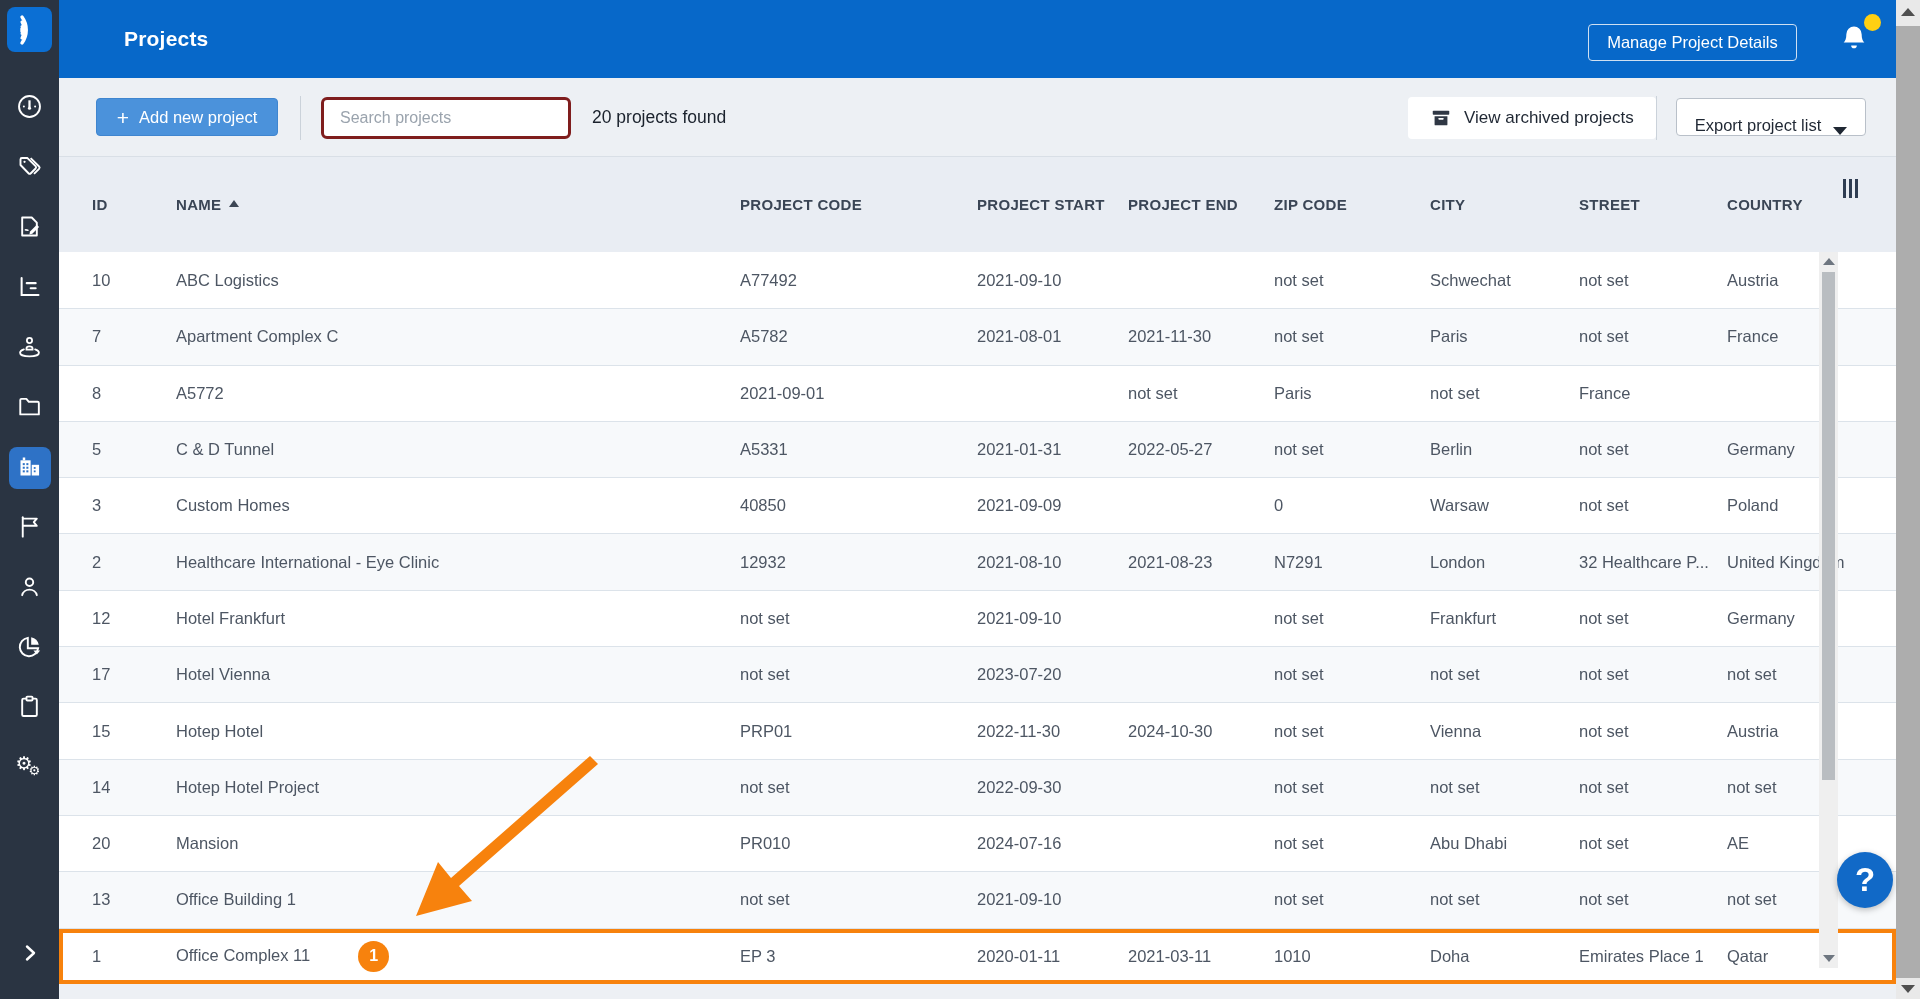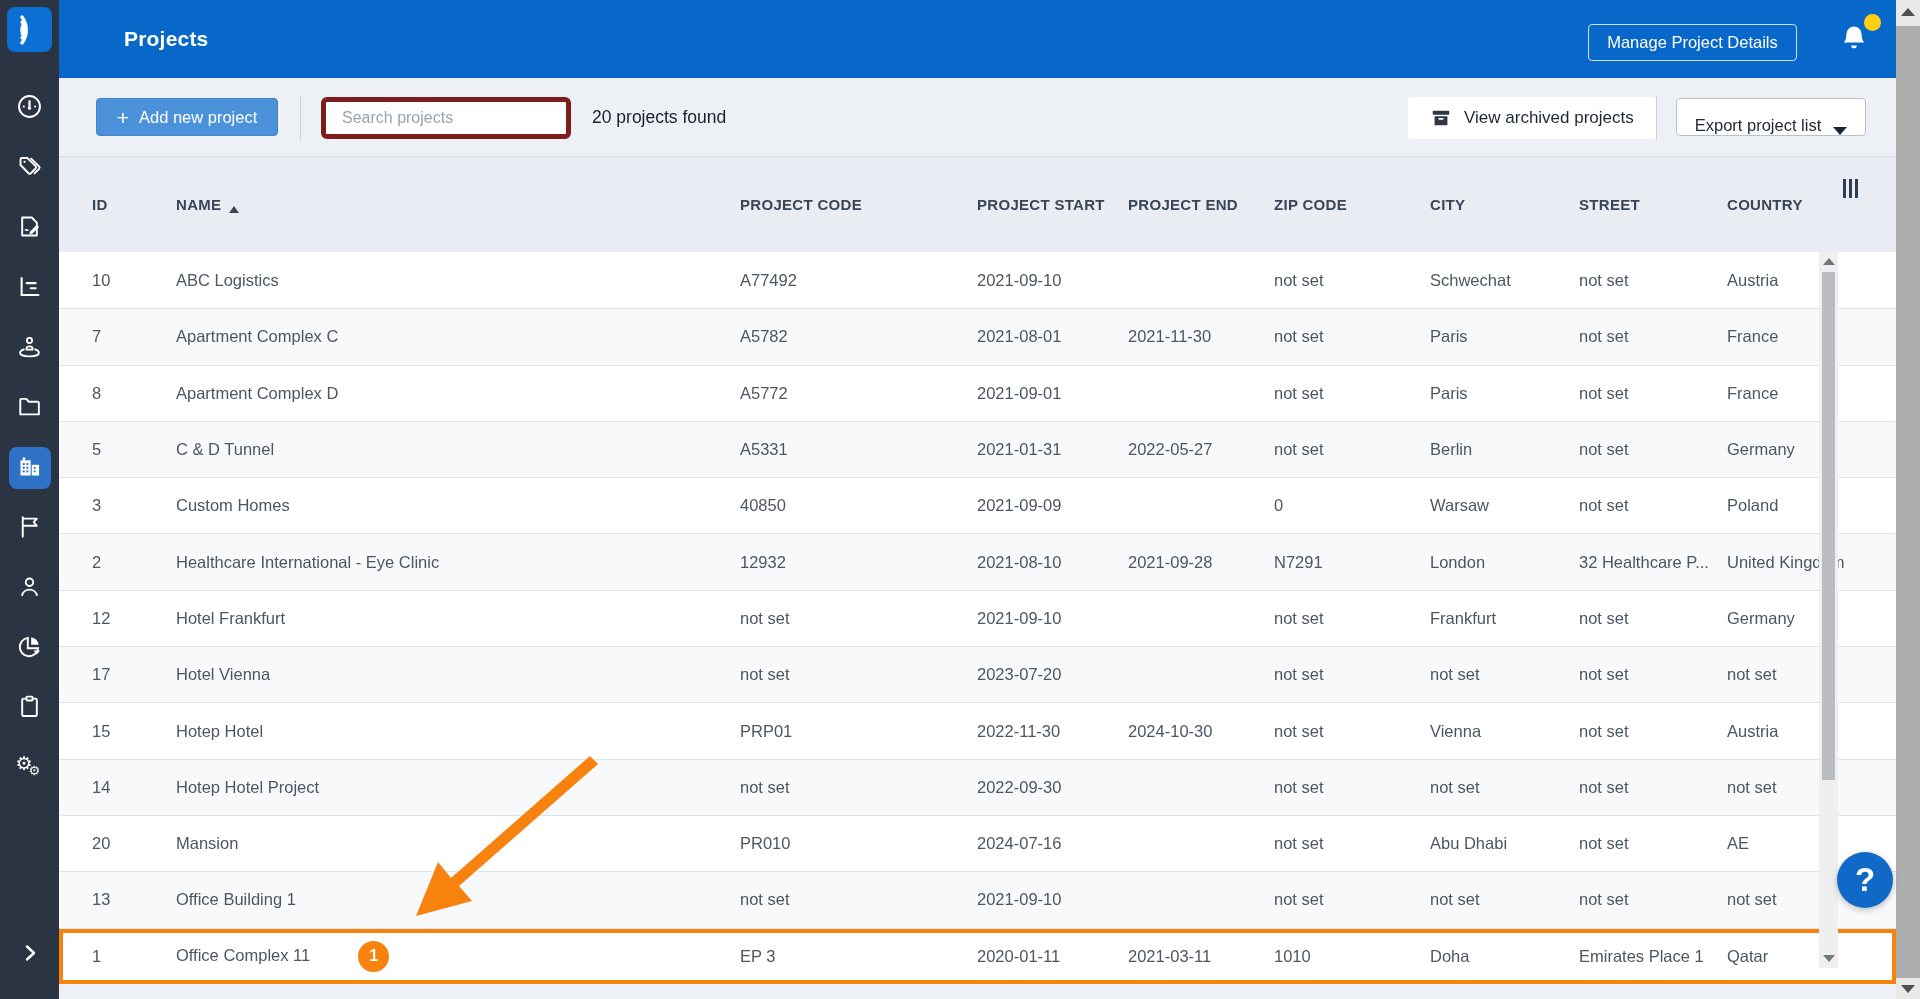--- a/index.html
+++ b/index.html
@@ -23,33 +23,33 @@
   .topbar h1 { position:absolute; left:37px; top:50%; transform:translateY(-50%); color:#fff; font-size:21px; letter-spacing:.2px;margin-left:28px; }
   .manage-btn { position:absolute; left:1529px; top:24px; width:209px; height:37px; background:transparent; border:1px solid #cfe0f2; border-radius:4px; color:#fff; font-size:16.5px; font-family:"Liberation Sans",sans-serif; cursor:pointer; }
   .bell-wrap { position:absolute; left:1776px; top:14px; width:46px; height:46px; }
   .bell-dot { position:absolute; right:0; top:0; width:17px; height:17px; border-radius:50%; background:#FFD012; }
 
   
   .toolbar { position:absolute; left:59px; top:78px; width:1837px; height:79px; background:#EDF0F4; border-bottom:1px solid #D9DFE6; }
   .add-btn { position:absolute; left:37px; top:20px; width:182px; height:38px; background:#4B92DB; border:1px solid #3F85CF; border-radius:4px; color:#fff; font-size:16.5px; font-family:"Liberation Sans",sans-serif; cursor:pointer; display:flex; align-items:center; justify-content:center; gap:10px; }
   .add-btn .plus { font-size:21px; font-weight:400; line-height:1; }
   .tb-divider { position:absolute; top:18px; width:1px; height:44px; background:#CBD2DA; }
-  .search-input { position:absolute; left:262px; top:19px; width:250px; height:42px; border:5px solid #7f1d1d; border-radius:6px; padding:0 16px; font-size:16px; font-family:"Liberation Sans",sans-serif; color:#333; background:#fff; }
+  .search-input { position:absolute; left:262px; top:19px; width:250px; height:42px; border:3px solid #7f1d1d; border-radius:6px; padding:0 16px; font-size:16px; font-family:"Liberation Sans",sans-serif; color:#333; background:#fff; }
   .search-input::placeholder { color:#9AA3AD; }
   .results { position:absolute; left:533px; top:50%; transform:translateY(-50%); font-size:17.5px; color:#1A212C; }
   .archived-btn { position:absolute; left:1349px; top:19px; height:42px; padding:0 22px; background:#fff; border:none; border-radius:4px; font-size:17px; color:#1F2733; font-family:"Liberation Sans",sans-serif; cursor:pointer; display:flex; align-items:center; gap:12px; }
   .export-btn { position:absolute; left:1617px; top:20px; width:190px; height:38px; background:#fff; border:1px solid #B9C0C9; border-radius:4px; font-size:16.5px; color:#1F2733; font-family:"Liberation Sans",sans-serif; cursor:pointer; display:flex; align-items:flex-end; justify-content:center; gap:12px; }
   .caret-down { width:0; height:0; border-left:7px solid transparent; border-right:7px solid transparent; border-top:8px solid #1F2733; }
 
   
   .table-area { position:absolute; left:59px; top:157px; width:1837px; height:827px; background:#fff; }
   .thead { position:relative; height:95px; background:#E9EDF3; }
   .thead-row, .tr { display:grid; grid-template-columns:84px 564px 237px 151px 146px 156px 149px 148px 1fr; padding-left:19px; padding-right:42px; }
   .thead-row { height:95px; align-items:center; }
-  .th { display:flex; align-items:flex-end; gap:8px; padding-left:14px; font-size:15px; font-weight:bold; color:#3A4555; letter-spacing:.3px; cursor:pointer; }
+  .th { display:flex; align-items:center; gap:8px; padding-left:14px; font-size:15px; font-weight:bold; color:#3A4555; letter-spacing:.3px; cursor:pointer; }
   .sort-arrow { width:0; height:0; border-left:5px solid transparent; border-right:5px solid transparent; border-bottom:7px solid #3C4654; margin-top:-2px; }
   .cols-icon { position:absolute; right:38px; top:22px; display:flex; gap:3px; cursor:pointer; }
   .cols-icon i { display:block; width:3px; height:19px; background:#2F3D52; }
   .tbody { position:relative; }
   .tr { height:56.3px; align-items:center; background:#fff; border-top:1px solid #DCE3EA; cursor:pointer; }
   .tr:first-child { border-top:none; }
   .tr.alt { background:#F7F9FB; }
   .tr.hl { background:#fff; box-shadow:inset 0 0 0 4px #F7820D; }
   .td { padding-left:14px; font-size:16.5px; color:#4D5663; white-space:nowrap; overflow:hidden; }
   .badge { display:inline-flex; align-items:center; justify-content:center; width:31px; height:31px; margin-left:48px; border-radius:50%; background:#F7820D; color:#fff; font-size:16px; font-weight:bold; vertical-align:middle; }
@@ -329,21 +329,20 @@
           <div class="td"><span>A5782</span></div>
           <div class="td"><span>2021-08-01</span></div>
           <div class="td"><span>2021-11-30</span></div>
           <div class="td"><span>not set</span></div>
           <div class="td"><span>Paris</span></div>
           <div class="td"><span>not set</span></div>
           <div class="td"><span>France</span></div>
         </div>
         <div class="tr">
           <div class="td"><span>8</span></div>
-          <div class="td"><span>Apartment Complex D</span></div>
           <div class="td"><span>A5772</span></div>
           <div class="td"><span>2021-09-01</span></div>
           <div class="td"><span></span></div>
           <div class="td"><span>not set</span></div>
           <div class="td"><span>Paris</span></div>
           <div class="td"><span>not set</span></div>
           <div class="td"><span>France</span></div>
         </div>
         <div class="tr alt">
           <div class="td"><span>5</span></div>
@@ -365,21 +364,21 @@
           <div class="td"><span>0</span></div>
           <div class="td"><span>Warsaw</span></div>
           <div class="td"><span>not set</span></div>
           <div class="td"><span>Poland</span></div>
         </div>
         <div class="tr alt">
           <div class="td"><span>2</span></div>
           <div class="td"><span>Healthcare International - Eye Clinic</span></div>
           <div class="td"><span>12932</span></div>
           <div class="td"><span>2021-08-10</span></div>
-          <div class="td"><span>2021-09-28</span></div>
+          <div class="td"><span>2021-08-23</span></div>
           <div class="td"><span>N7291</span></div>
           <div class="td"><span>London</span></div>
           <div class="td"><span>32 Healthcare P...</span></div>
           <div class="td"><span>United Kingdom</span></div>
         </div>
         <div class="tr">
           <div class="td"><span>12</span></div>
           <div class="td"><span>Hotel Frankfurt</span></div>
           <div class="td"><span>not set</span></div>
           <div class="td"><span>2021-09-10</span></div>

